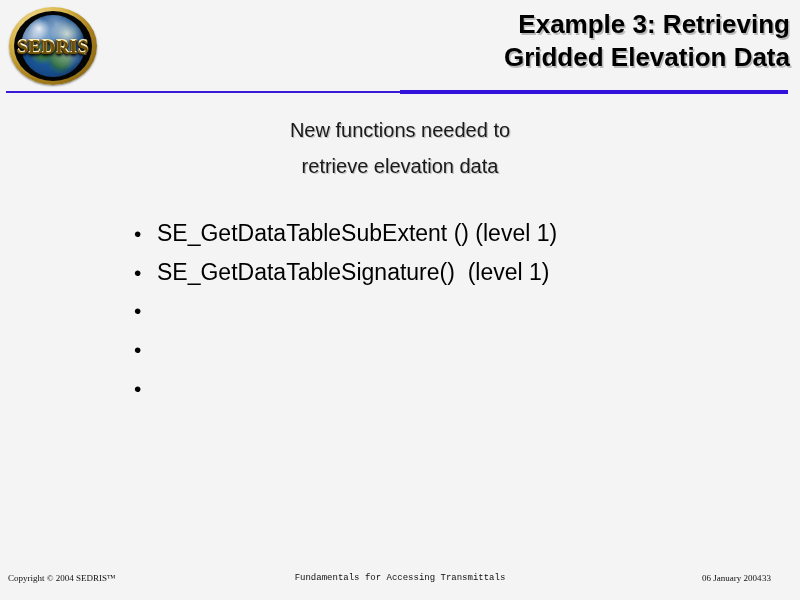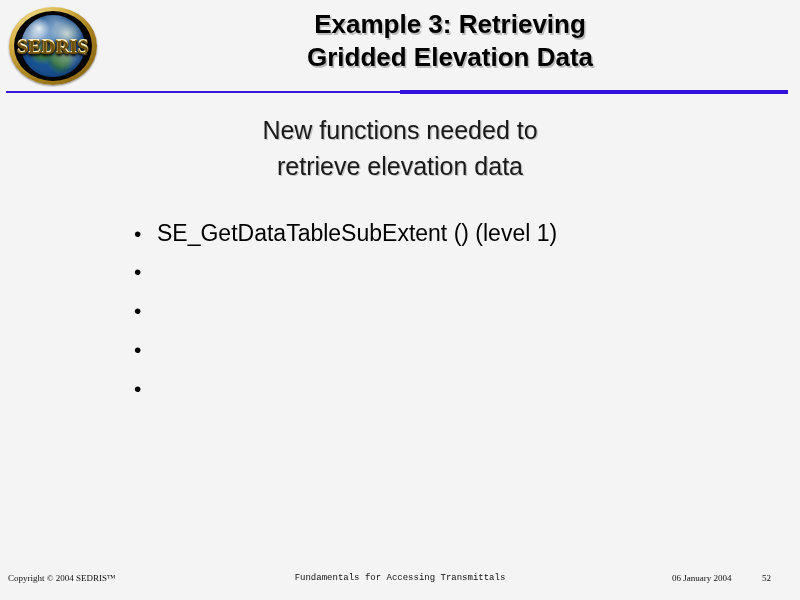--- a/index.html
+++ b/index.html
@@ -105,21 +105,21 @@
     font-size: 6px;
     color: #d8bd67;
   }
 
   
   #title {
     position: absolute;
     left: 110px;
     top: 8px;
     width: 680px;
-    text-align: center;
+    text-align: right;
     font-size: 26px;
     font-weight: bold;
     line-height: 33px;
     color: #000000;
     text-shadow: 1.5px 1.5px 0 rgba(140,140,140,0.55);
     white-space: pre-line;
   }
 
   
   #divider-left {
@@ -139,21 +139,21 @@
     background: #3311dd;
   }
 
   
   #subtitle {
     position: absolute;
     left: 100px;
     top: 112px;
     width: 600px;
     text-align: center;
-    font-size: 25px;
+    font-size: 20px;
     font-weight: normal;
     line-height: 36px;
     color: #1a1a1a;
     text-shadow: 1.2px 1.2px 0 rgba(165,165,165,0.6);
     white-space: pre-line;
   }
 
   
   #bullets {
     position: absolute;
@@ -188,21 +188,21 @@
   .footer {
     position: absolute;
     top: 573px;
     font-family: "Liberation Serif", serif;
     font-size: 9px;
     color: #111111;
     white-space: pre;
   }
   #footer-left  { left: 8px; }
   #footer-center{ left: 0; width: 800px; text-align: center; font-family: Liberation Mono, monospace; }
-  #footer-date  { left: 672px; }
+  #footer-date  { left: 702px; }
   #footer-page  { left: 762px; }
 </style>
 </head>
 <body>
 
 <div id="slide">
 
   <div id="logo">
     <div class="ring"></div>
     <div class="inner">
@@ -222,30 +222,31 @@
   <div id="subtitle">New functions needed to
 retrieve elevation data</div>
 
   <div id="bullets">
     <div class="bullet-row">
       <span class="bullet-mark">•</span>
       <span class="bullet-text">SE_GetDataTableSubExtent () (level 1)</span>
     </div>
     <div class="bullet-row">
       <span class="bullet-mark">•</span>
+      <span class="bullet-text">SE_GetDataTableSignature()  (level 1)</span>
     </div>
     <div class="bullet-row">
       <span class="bullet-mark">•</span>
     </div>
     <div class="bullet-row">
       <span class="bullet-mark">•</span>
     </div>
     <div class="bullet-row">
       <span class="bullet-mark">•</span>
     </div>
   </div>
 
   <div class="footer" id="footer-left">Copyright © 2004 SEDRIS™</div>
   <div class="footer" id="footer-center">Fundamentals for Accessing Transmittals</div>
   <div class="footer" id="footer-date">06 January 2004</div>
-  <div class="footer" id="footer-page">52</div>
+  <div class="footer" id="footer-page">33</div>
 
 </div>
 
 </body></html>

